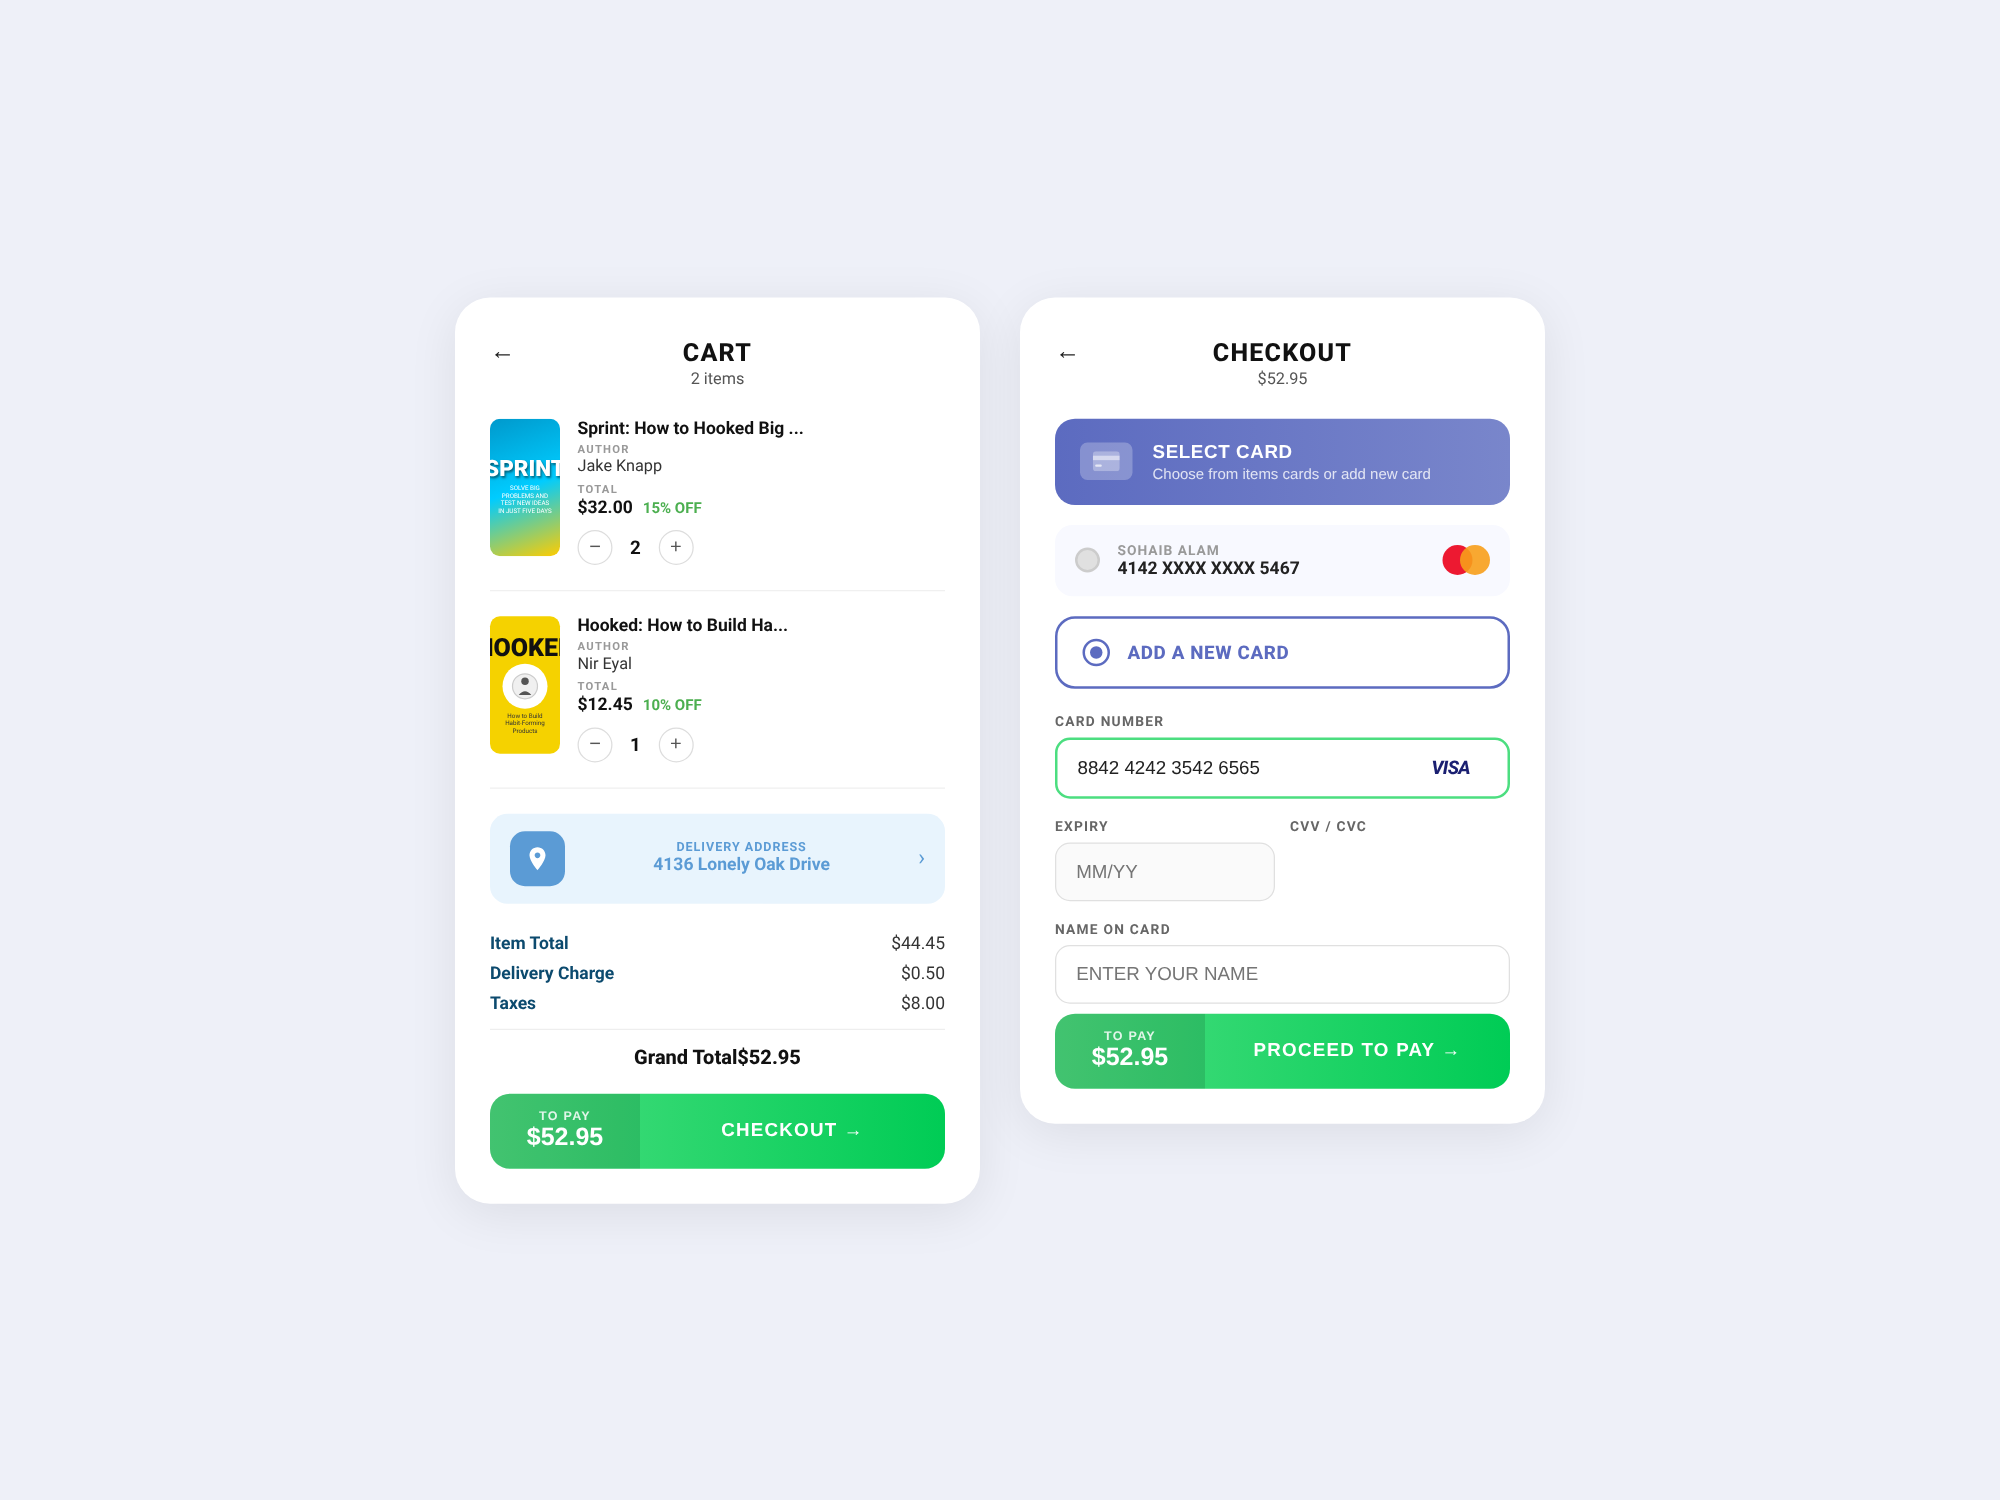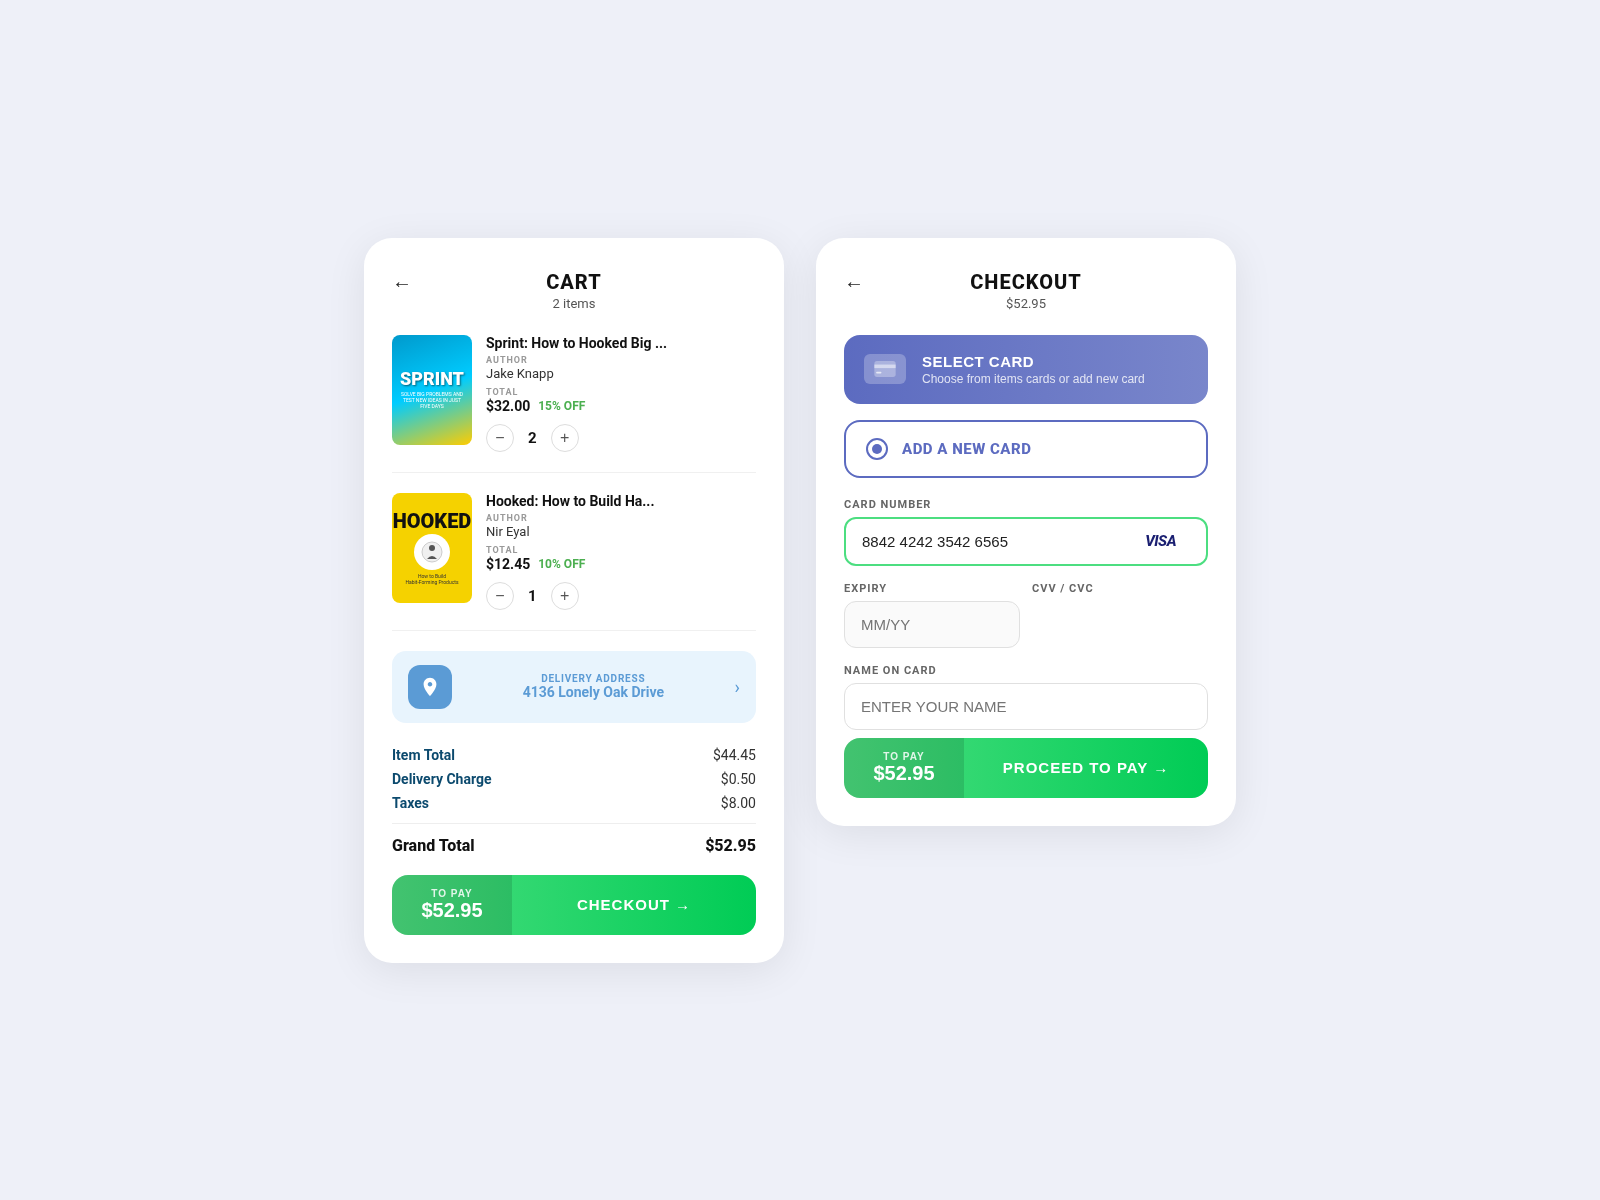--- a/index.html
+++ b/index.html
@@ -61,21 +61,21 @@
 
     
     .cart-item {
       display: flex;
       gap: 14px;
       margin-bottom: 20px;
       padding-bottom: 20px;
       border-bottom: 1px solid #f0f0f0;
     }
     .book-cover {
-      width: 80px;
+      width: 56px;
       height: 110px;
       border-radius: 8px;
       overflow: hidden;
       flex-shrink: 0;
     }
     .book-sprint {
       background: linear-gradient(135deg, #1a1a2e 30%, #16213e 100%);
       position: relative;
       display: flex;
       align-items: center;
@@ -258,21 +258,21 @@
       font-size: 14px;
       color: #0c4a6e;
       font-weight: bold;
     }
     .total-val {
       font-size: 14px;
       color: #333;
     }
     .grand-row {
       display: flex;
-      justify-content: space-between;
+      justify-content: center;
       margin-top: 12px;
       padding-top: 12px;
       border-top: 1.5px solid #eee;
     }
     .grand-label {
       font-size: 16px;
       font-weight: 800;
       color: #111;
     }
     .grand-val {
@@ -667,20 +667,31 @@
           <rect y="4" width="24" height="4" fill="rgba(255,255,255,0.5)"></rect>
           <rect x="2" y="12" width="6" height="2" rx="1" fill="rgba(255,255,255,0.7)"></rect>
         </svg>
       </div>
       <div class="select-card-text">
         <div class="select-card-title">SELECT CARD</div>
         <div class="select-card-sub">Choose from items cards or add new card</div>
       </div>
     </button>
 
+    <div class="saved-card">
+      <div class="saved-card-radio"></div>
+      <div class="saved-card-info">
+        <div class="saved-card-name">SOHAIB ALAM</div>
+        <div class="saved-card-number">4142 XXXX XXXX 5467</div>
+      </div>
+      <div class="mastercard-icon">
+        <div class="mc-circle1"></div>
+        <div class="mc-circle2"></div>
+      </div>
+    </div>
 
     <div class="add-new-card-btn">
       <div class="add-card-radio">
         <div class="add-card-radio-inner"></div>
       </div>
       <span class="add-new-card-label">ADD A NEW CARD</span>
     </div>
 
     <div class="form-group">
       <div class="form-label">CARD NUMBER</div>

